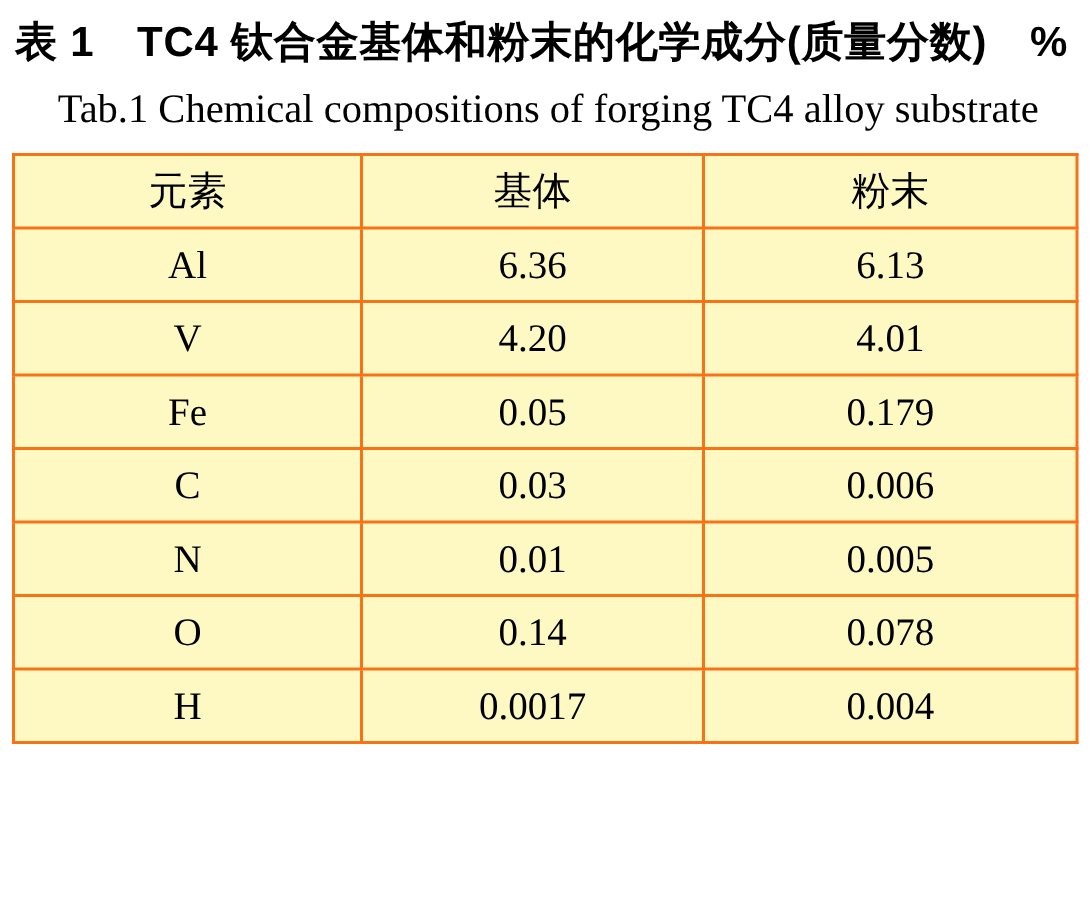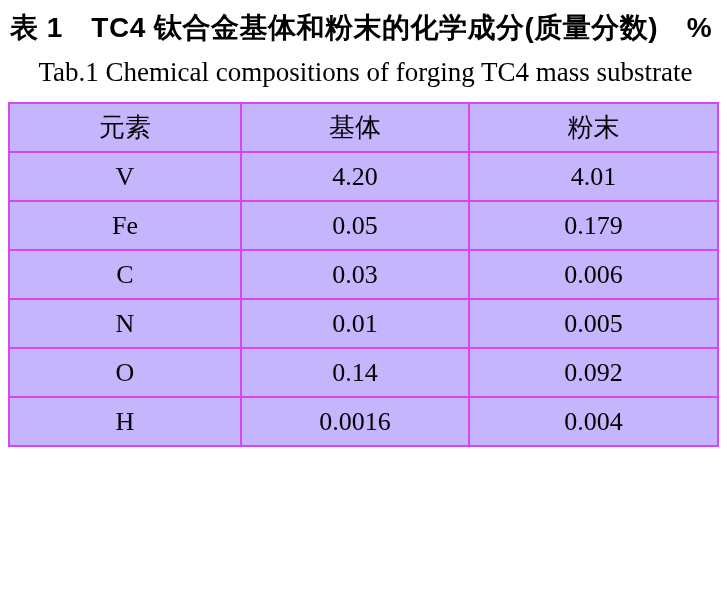--- a/index.html
+++ b/index.html
@@ -40,56 +40,61 @@
     border-collapse: collapse;
     table-layout: fixed;
     width: 709px;
     margin: 8px 0 0 0;
   }
   table.comp-table col.c1 { width: 232px; }
   table.comp-table col.c2 { width: 228px; }
   table.comp-table col.c3 { width: 249px; }
   table.comp-table th,
   table.comp-table td {
-    border: 2px solid #d946ef;
+    border: 2px solid #f97316;
     height: 47px;
     text-align: center;
     vertical-align: middle;
     font-size: 26px;
     font-weight: normal;
     font-family: "Liberation Serif", "DejaVu Serif", serif;
     padding: 0;
-    background: #c4b5fd;
+    background: #fef9c3;
     color: #000000;
   }
 </style>
 </head>
 <body>
 
 <div class="page">
 
   <div class="caption-cn">表 1　TC4 钛合金基体和粉末的化学成分(质量分数)　%</div>
 
-  <div class="caption-en">Tab.1 Chemical compositions of forging TC4 mass substrate</div>
+  <div class="caption-en">Tab.1 Chemical compositions of forging TC4 alloy substrate</div>
 
 
   <table class="comp-table">
     <colgroup>
       <col class="c1">
         <col class="c2">
         <col class="c3">
     </colgroup>
     <thead>
       <tr>
         <th>元素</th>
         <th>基体</th>
         <th>粉末</th>
       </tr>
     </thead>
     <tbody>
+      <tr>
+        <td>Al</td>
+        <td>6.36</td>
+        <td>6.13</td>
+      </tr>
       <tr>
         <td>V</td>
         <td>4.20</td>
         <td>4.01</td>
       </tr>
       <tr>
         <td>Fe</td>
         <td>0.05</td>
         <td>0.179</td>
       </tr>
@@ -99,23 +104,23 @@
         <td>0.006</td>
       </tr>
       <tr>
         <td>N</td>
         <td>0.01</td>
         <td>0.005</td>
       </tr>
       <tr>
         <td>O</td>
         <td>0.14</td>
-        <td>0.092</td>
+        <td>0.078</td>
       </tr>
       <tr>
         <td>H</td>
-        <td>0.0016</td>
+        <td>0.0017</td>
         <td>0.004</td>
       </tr>
     </tbody>
   </table>
 
 </div>
 
 </body></html>

